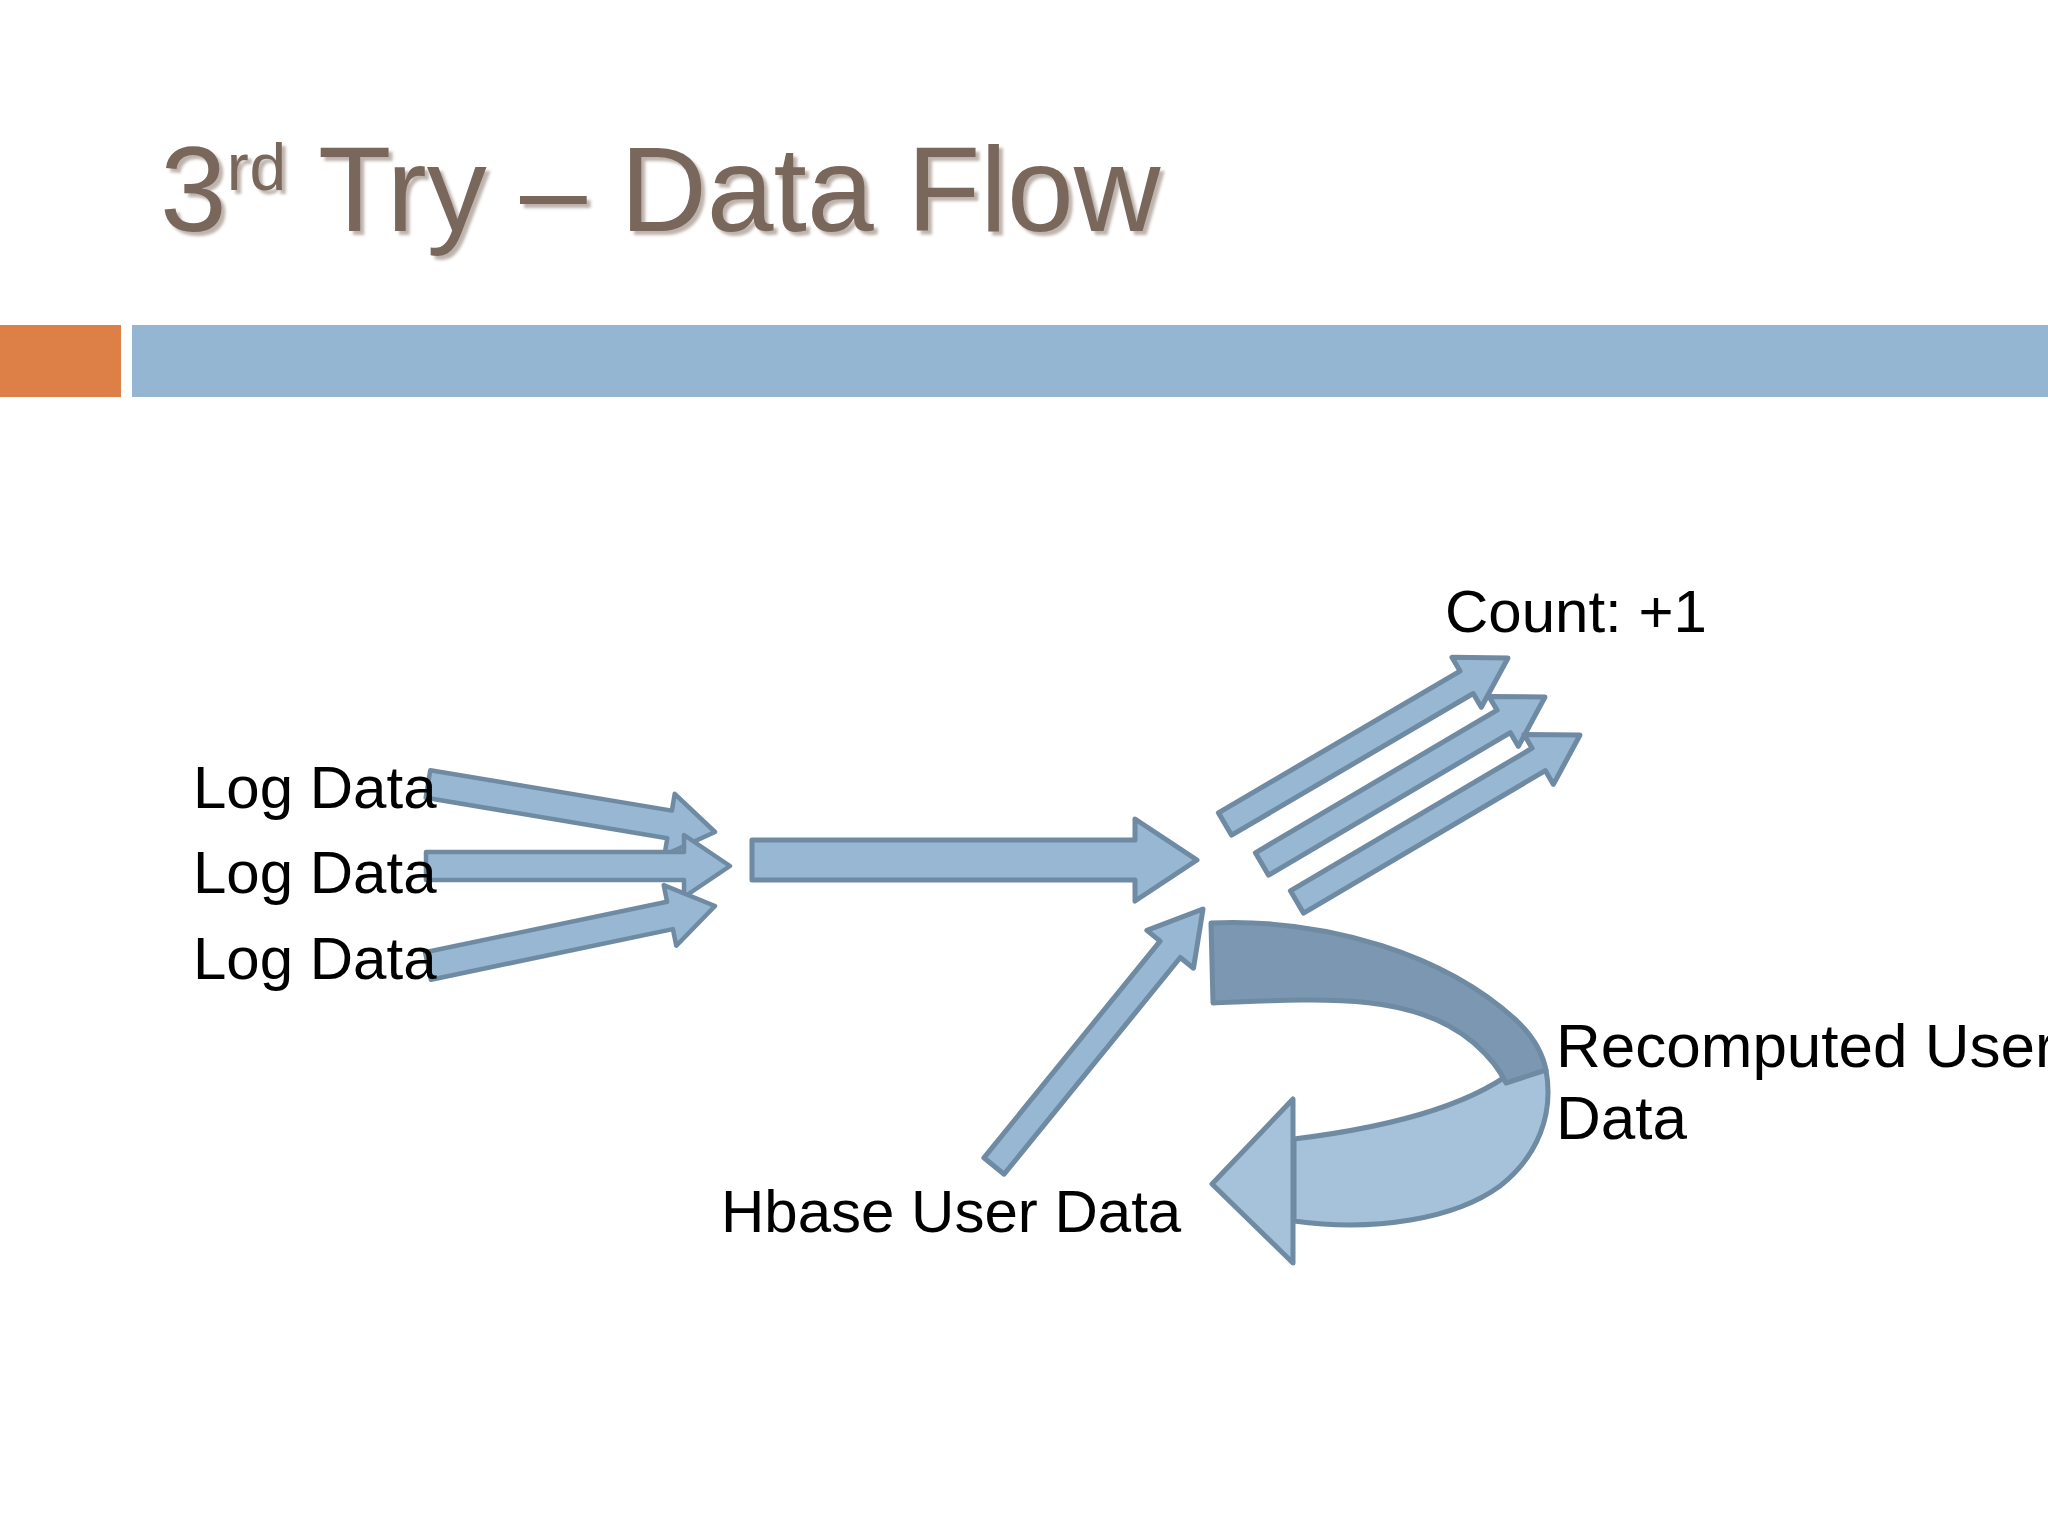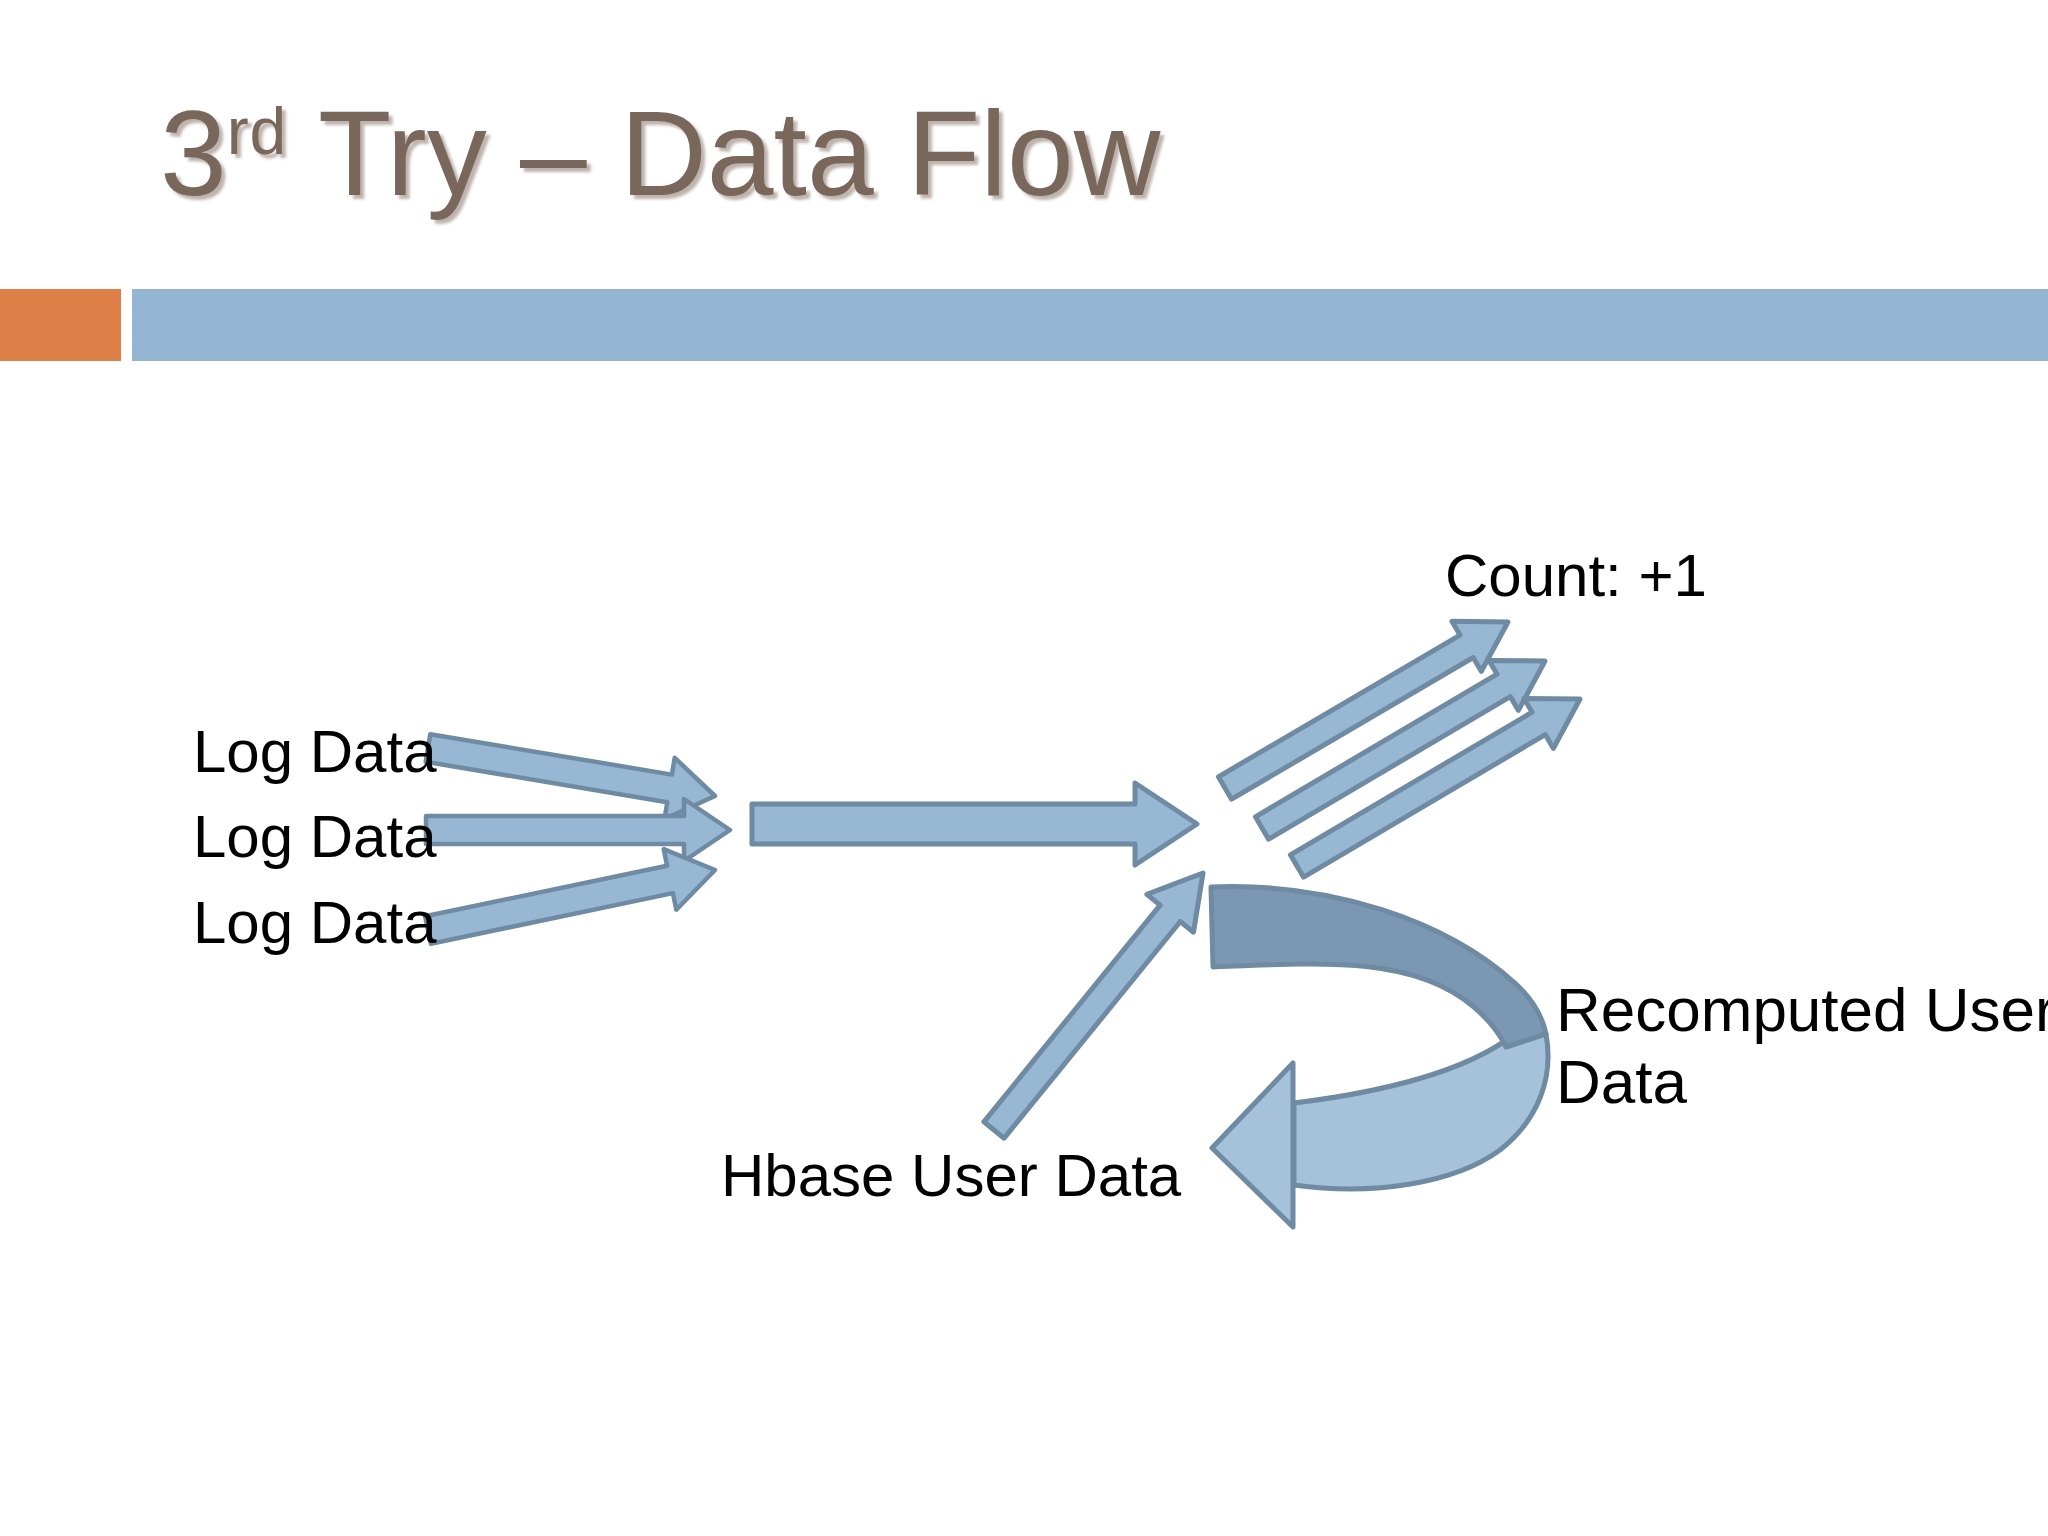--- a/index.html
+++ b/index.html
@@ -11,20 +11,21 @@
     width: 2048px;
     height: 1536px;
     position: relative;
     overflow: hidden;
     font-family: "Liberation Sans", sans-serif;
   }
   .slide {
     position: absolute;
     inset: 0;
     background: #ffffff;
+    margin-top: 36px;
   }
   .title-block {
     position: absolute;
     left: 160px;
     top: 90px;
     font-size: 120px;
     line-height: 1.05;
     color: #7A675C;
     white-space: nowrap;
     text-shadow: 4px 4px 3px rgba(110, 88, 74, 0.45);

